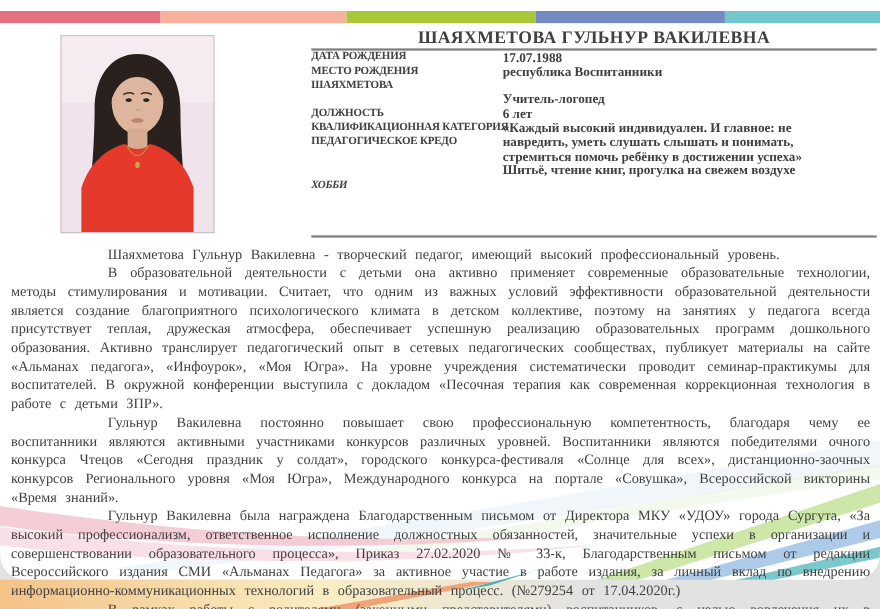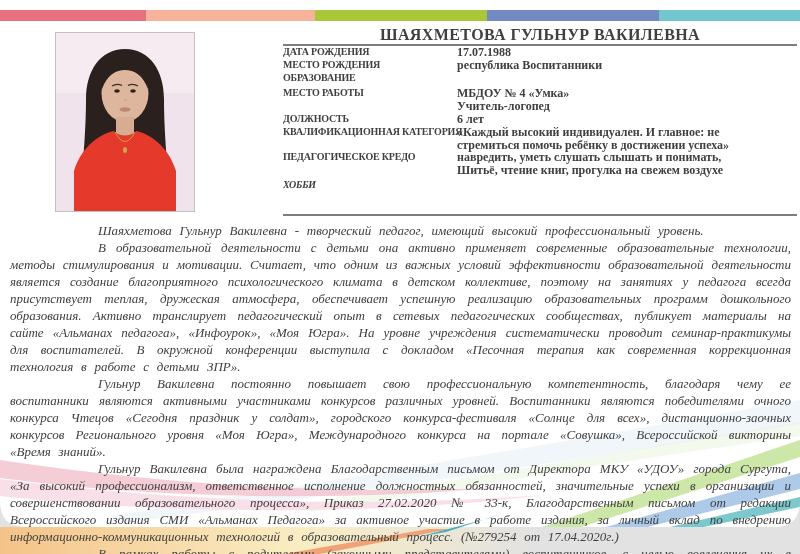--- a/index.html
+++ b/index.html
@@ -21,21 +21,21 @@
   #title-rule{left:283px;top:44px;width:514px;}
   
   #info{left:283px;top:46px;width:514px;}
   .info-row{display:flex;align-items:flex-start;}
   .info-label{width:174px;flex:0 0 174px;font-weight:bold;font-size:10px;
     line-height:12.8px;letter-spacing:-0.2px;white-space:nowrap;}
   .info-value{flex:1;font-weight:bold;font-size:12px;line-height:12.8px;}
   #info-rule{left:283px;top:214px;width:514px;}
   
   #bodytext{left:0;top:222px;width:800px;padding:0 9px 0 10px;box-sizing:border-box;}
-  .para{margin:0;font-style:italic;font-size:13px;line-height:17px;
+  .para{margin:0;font-size:13px;line-height:17px;
     text-align:justify;word-spacing:4.5px;text-indent:88px;}
   
   #deco{position:absolute;left:0;bottom:0;z-index:0;}
   #deco svg{display:block;}
 </style>
 </head>
 <body>
 
 <div id="page">
 
@@ -104,53 +104,49 @@
         <div class="info-label">ДАТА РОЖДЕНИЯ</div>
         <div class="info-value">17.07.1988</div>
       </div>
 
       <div class="info-row">
         <div class="info-label">МЕСТО РОЖДЕНИЯ</div>
         <div class="info-value">республика Воспитанники</div>
       </div>
 
       <div class="info-row">
-        <div class="info-label">ОБРАЗОВАНИЕ</div>
+        <div class="info-label">ШАЯХМЕТОВА</div>
       </div>
 
 
-      <div class="info-row" style="margin-top: 3px;">
-        <div class="info-label">МЕСТО РАБОТЫ</div>
-        <div class="info-value">МБДОУ № 4 «Умка»</div>
-      </div>
 
       <div class="info-row">
         <div class="info-label"></div>
         <div class="info-value">Учитель-логопед</div>
       </div>
 
       <div class="info-row">
         <div class="info-label">ДОЛЖНОСТЬ</div>
         <div class="info-value">6 лет</div>
       </div>
 
 
       <div class="info-row">
         <div class="info-label">КВАЛИФИКАЦИОННАЯ КАТЕГОРИЯ</div>
         <div class="info-value">«Каждый высокий индивидуален. И главное: не</div>
       </div>
 
       <div class="info-row">
-        <div class="info-label"></div>
-        <div class="info-value">стремиться помочь ребёнку в достижении успеха»</div>
+        <div class="info-label">ПЕДАГОГИЧЕСКОЕ КРЕДО</div>
+        <div class="info-value">навредить, уметь слушать слышать и понимать,</div>
       </div>
 
       <div class="info-row">
-        <div class="info-label">ПЕДАГОГИЧЕСКОЕ КРЕДО</div>
-        <div class="info-value">навредить, уметь слушать слышать и понимать,</div>
+        <div class="info-label"></div>
+        <div class="info-value">стремиться помочь ребёнку в достижении успеха»</div>
       </div>
 
       <div class="info-row">
         <div class="info-label"></div>
         <div class="info-value">Шитьё, чтение книг, прогулка на свежем воздухе</div>
       </div>
 
       <div class="info-row" style="margin-top: 2px; font-style: italic;">
         <div class="info-label">ХОББИ</div>
         <div class="info-value"></div>

